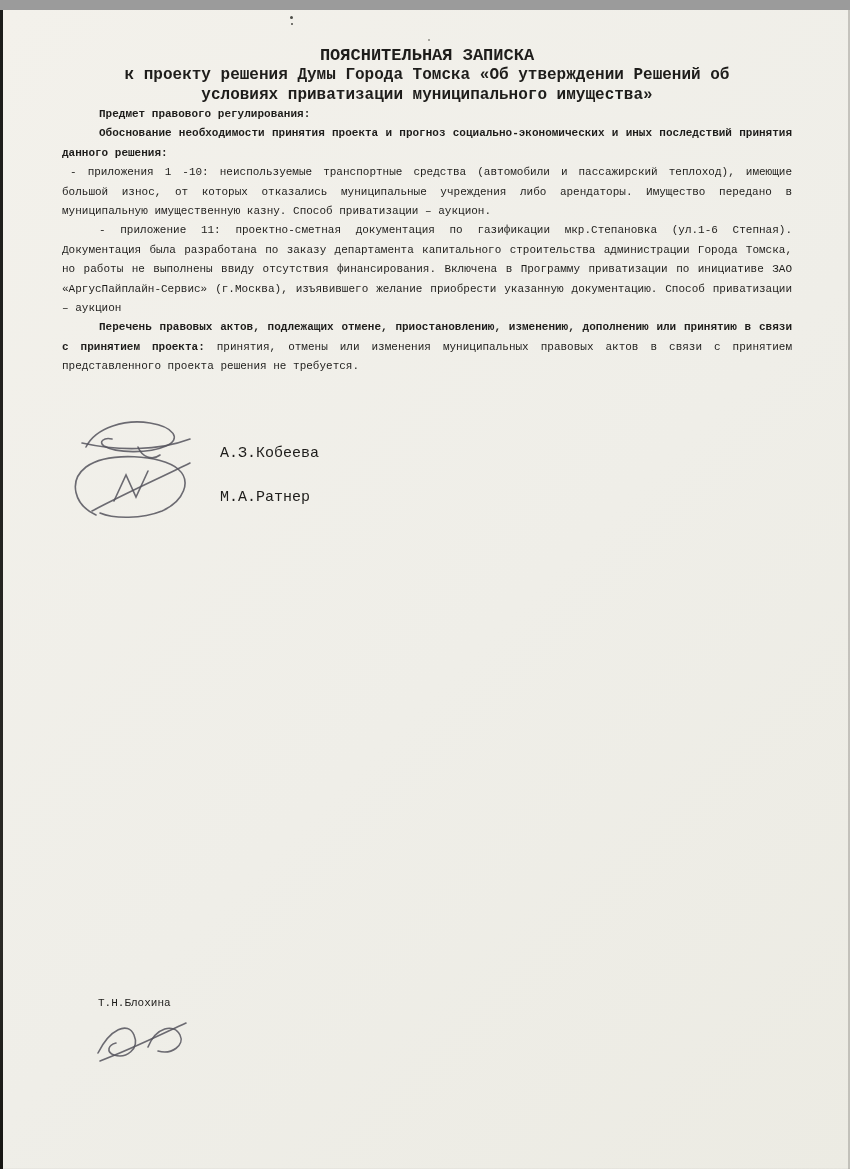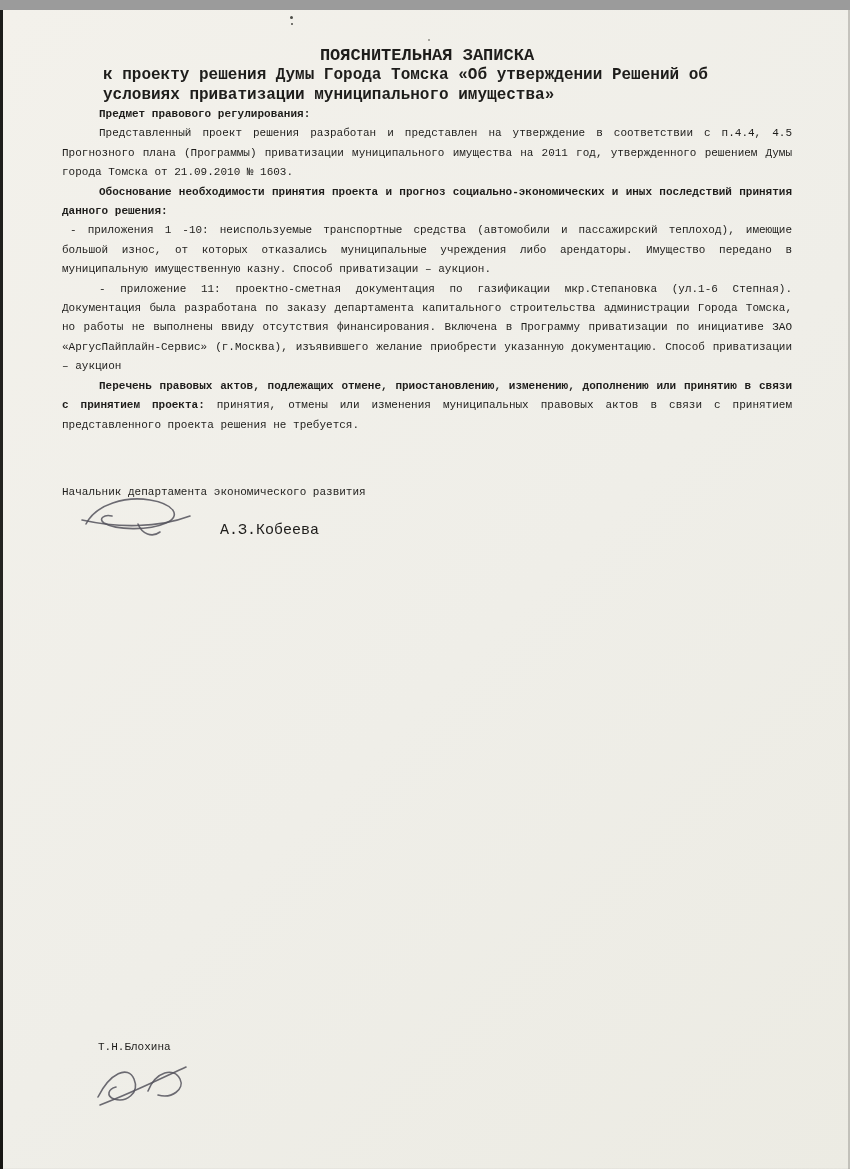--- a/index.html
+++ b/index.html
@@ -15,21 +15,21 @@
     font-family: Liberation Mono, monospace;
     color: #1e1d1b;
     overflow: hidden;
     hyphens: auto;
   }
 
   .content { position: absolute; left: 62px; top: 36px; width: 730px; }
 
   .title { text-align: center; font-weight: 700; font-size: 17px; line-height: 20px; }
   .subtitle {
-    text-align: left; font-weight: 700; font-size: 16px; line-height: 19.5px;
+    text-align: center; font-weight: 700; font-size: 16px; line-height: 19.5px;
     width: 648px; margin: 0 auto;
   }
 
   p.body, div.body { margin: 0; font-size: 11px; line-height: 19.4px; text-align: justify; }
   div.plain { text-align: left; }
   .indent { text-indent: 37px; }
   .dash-indent { text-indent: 8px; }
   .bold { font-weight: 700; }
   .gap-top-lg { margin-top: 26px; }
   .gap-top { margin-top: 19px; }
@@ -39,21 +39,21 @@
   .sig-row { position: relative; height: 56px; }
   .sig-name { position: absolute; left: 158px; top: 20px; font-size: 15px; }
   .sig { position: absolute; }
   .sig path { fill: none; stroke: #54525c; stroke-width: 1.6; stroke-linecap: round; opacity: 0.85; }
   .sig-kobeeva { left: 16px; top: -12px; }
   .official2-title { margin-top: 30px; }
   .sig-row-2 { height: 62px; }
   .sig-row-2 .sig-name { top: 8px; }
   .sig-ratner { left: 4px; top: -28px; }
 
-  .blokhina { position: absolute; left: 98px; top: 1028px; width: 220px; }
+  .blokhina { position: absolute; left: 98px; top: 984px; width: 220px; }
   .sig-blokhina { position: static; display: block; margin: -4px 0 0 -10px; }
 
   
   .edge-left { position: absolute; left: 0; top: 0; width: 3px; height: 100%;
     background: linear-gradient(#1c1c1a 0%, #2b2a26 80%, #141411 100%); }
   .edge-right { position: absolute; right: 0; top: 0; width: 2px; height: 100%;
     background: rgba(118,116,108,0.35); }
   .edge-bottom { position: absolute; left: 0; bottom: 0; width: 100%; height: 6px; background: #1e1d19; }
   .edge-bottom-fade { position: absolute; left: 0; bottom: 6px; width: 100%; height: 5px;
     background: linear-gradient(rgba(64,62,55,0), rgba(64,62,55,0.4)); }
@@ -69,41 +69,47 @@
 <body>
 
 <div class="page">
 
   <div class="content">
 
     <div class="title">ПОЯСНИТЕЛЬНАЯ ЗАПИСКА</div>
     <div class="subtitle">к проекту решения Думы Города Томска «Об утверждении Решений об условиях приватизации муниципального имущества»</div>
 
     <p class="body indent bold gap-top-lg">Предмет правового регулирования:</p>
-    <p class="body indent">Представленный проект решения разработан и представлен на утверждение в соответствии с  п.4.4, 4.5 Прогнозного плана (Программы) приватизации муниципального имущества на 2011 год, утвержденного решением Думы города Томска от 21.09.2010  № 1603.</p>
 
     <p class="body indent bold gap-top">Обоснование необходимости принятия проекта и прогноз социально-экономических и иных последствий принятия данного решения:</p>
     <p class="body dash-indent">- приложения 1 -10: неиспользуемые транспортные средства (автомобили и пассажирский теплоход), имеющие большой износ, от которых отказались муниципальные учреждения либо арендаторы. Имущество передано в муниципальную имущественную казну. Способ приватизации – аукцион.</p>
     <p class="body indent">- приложение 11: проектно-сметная документация по газификации мкр.Степановка (ул.1-6 Степная). Документация была разработана по заказу департамента капитального строительства администрации Города Томска, но работы не выполнены ввиду отсутствия финансирования. Включена в Программу приватизации по инициативе ЗАО «АргусПайплайн-Сервис» (г.Москва), изъявившего желание приобрести указанную документацию. Способ приватизации – аукцион</p>
 
     <p class="body indent"><b>Перечень правовых актов, подлежащих отмене, приостановлению, изменению, дополнению или принятию в связи с принятием проекта:</b><span> принятия, отмены или изменения муниципальных правовых актов в связи с принятием представленного проекта решения не требуется.</span></p>
 
     <div class="sig-block">
-      <div class="body plain">Начальник департамента экономического развития</div>
 
       <div class="sig-row sig-row-1">
         <svg class="sig sig-kobeeva" width="120" height="52" viewBox="0 0 120 52">
           <path d="M8,34 C18,14 48,6 72,10 C96,14 104,26 88,33 C70,41 38,40 26,33 C20,29 26,24 34,26"></path>
           <path d="M4,30 C40,38 80,38 112,26"></path>
           <path d="M60,34 C64,44 74,48 82,42"></path>
         </svg>
         <span class="sig-name">А.З.Кобеева</span>
       </div>
 
 
+      <div class="sig-row sig-row-2">
+        <svg class="sig sig-ratner" width="140" height="72" viewBox="0 0 140 72">
+          <path d="M30,62 C8,52 2,28 20,14 C42,-2 96,2 112,16 C126,28 118,48 96,58 C76,66 48,66 34,60"></path>
+          <path d="M48,48 L60,22 L70,44 L82,18"></path>
+          <path d="M26,58 C60,40 96,24 124,10"></path>
+        </svg>
+        <span class="sig-name">М.А.Ратнер</span>
+      </div>
     </div>
 
   </div>
 
   <div class="blokhina">
     <div class="body plain">Т.Н.Блохина</div>
     <svg class="sig sig-blokhina" width="110" height="60" viewBox="0 0 110 60">
       <path d="M10,44 C22,20 40,12 46,26 C52,40 38,50 26,46 C18,43 20,36 28,34"></path>
       <path d="M12,52 C44,40 76,24 98,14"></path>
       <path d="M60,38 C68,18 86,14 92,26 C97,36 84,46 70,42"></path>

